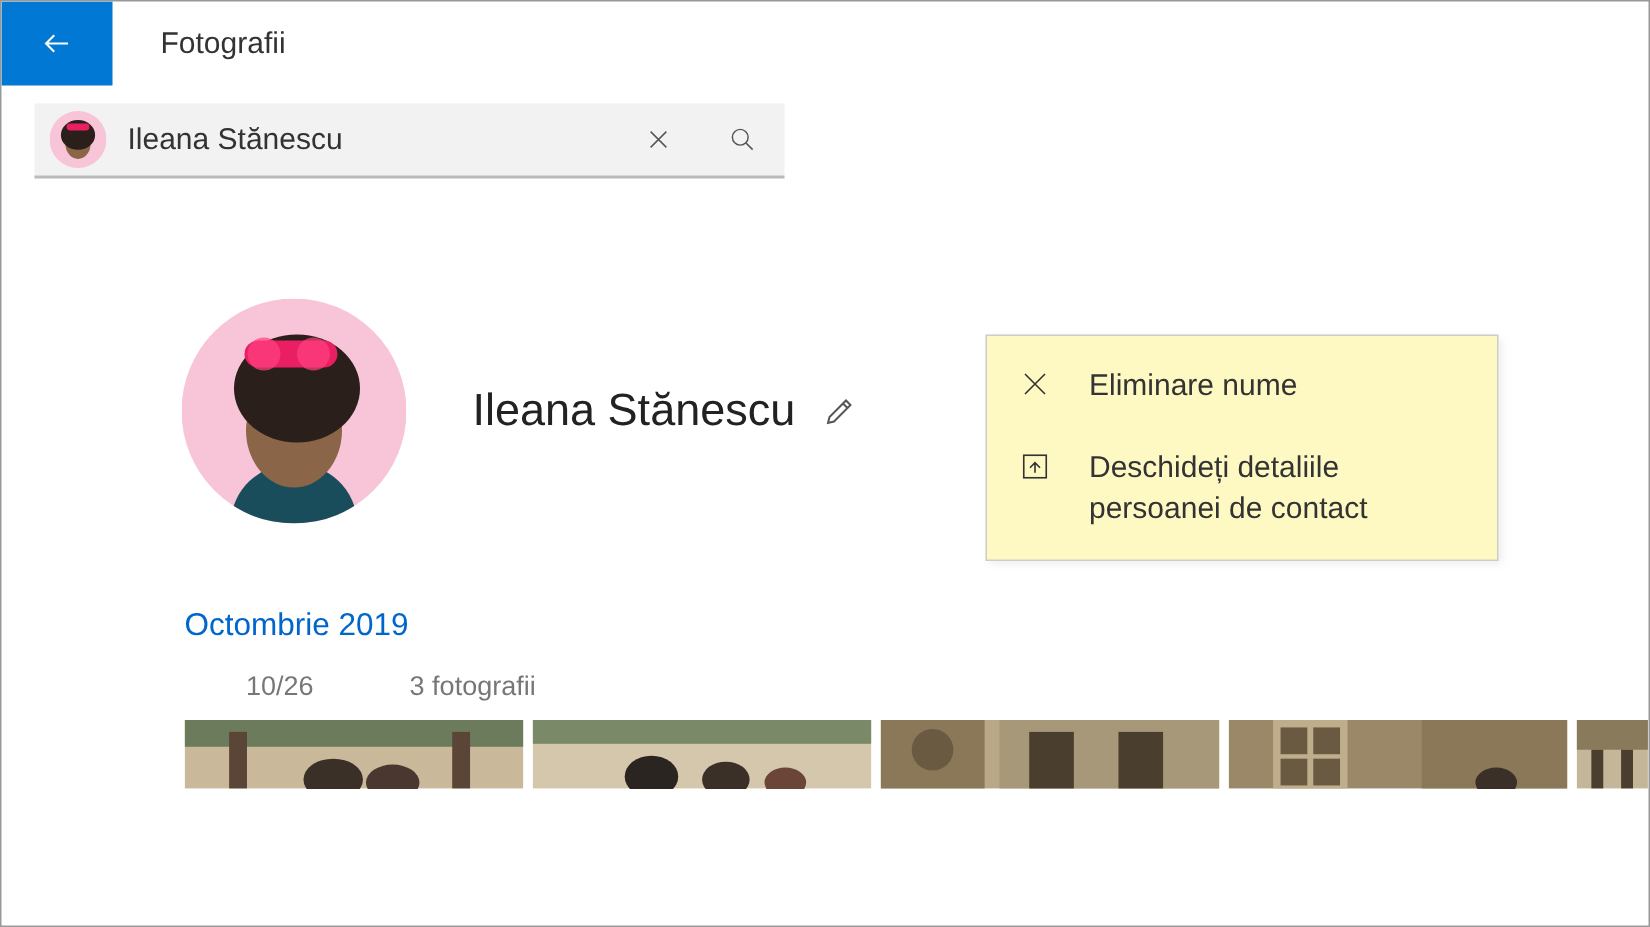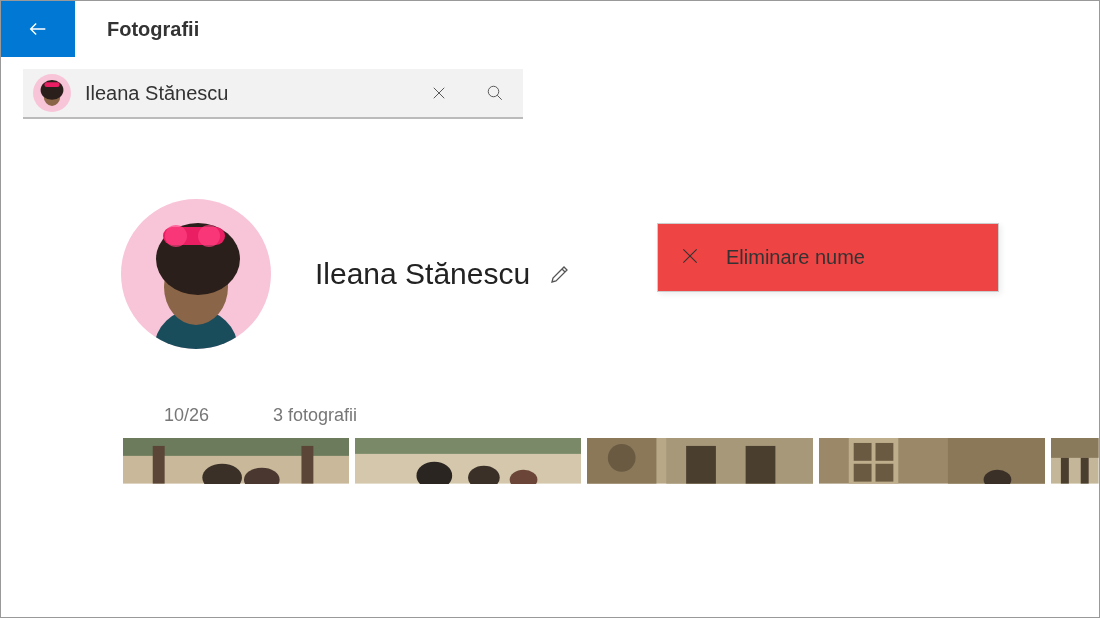--- a/index.html
+++ b/index.html
@@ -34,21 +34,21 @@
       width: 22px;
       height: 22px;
       stroke: #fff;
       fill: none;
       stroke-width: 1.5;
     }
     .header-title {
       font-size: 20px;
       color: #333;
       margin-left: 32px;
-      font-weight: 700;
+      font-weight: 400;
     }
     .search-bar {
       display: flex;
       align-items: center;
       background: #f2f2f2;
       margin: 12px 0 0 22px;
       width: 500px;
       height: 50px;
       border-bottom: 2px solid #bbb;
     }
@@ -112,21 +112,21 @@
       stroke: #555;
       fill: none;
       stroke-width: 1.3;
     }
     .context-menu {
       position: absolute;
       right: 100px;
       top: 222px;
       width: 342px;
       border: 1px solid #ccc;
-      background: #ef4444;
+      background: #fef9c3;
       box-shadow: 2px 2px 6px rgba(0,0,0,0.08);
       padding: 6px 0;
     }
     .menu-item {
       display: flex;
       align-items: flex-start;
       padding: 14px 20px;
       cursor: pointer;
     }
     .menu-icon {
@@ -246,23 +246,33 @@
 
 <div class="context-menu">
   <div class="menu-item">
     <div class="menu-icon">
       <svg viewBox="0 0 24 24">
         <path d="M4 4l16 16M20 4L4 20"></path>
       </svg>
     </div>
     <div class="menu-label">Eliminare nume</div>
   </div>
+  <div class="menu-item">
+    <div class="menu-icon">
+      <svg viewBox="0 0 24 24">
+        <rect x="3" y="3" width="18" height="18"></rect>
+        <path d="M12 17V9M8 13l4-4 4 4"></path>
+      </svg>
+    </div>
+    <div class="menu-label">Deschideți detaliile persoanei de contact</div>
+  </div>
 </div>
 
 <div class="date-section">
+  <div class="month-link">Octombrie 2019</div>
   <div class="date-info">
     <span>10/26</span>
     <span>3 fotografii</span>
   </div>
 </div>
 
 <div class="thumbnails">
   <div class="thumb">
     <svg viewBox="0 0 228 46" preserveAspectRatio="xMidYMid slice">
       <rect width="228" height="46" fill="#c9b89a"></rect>

